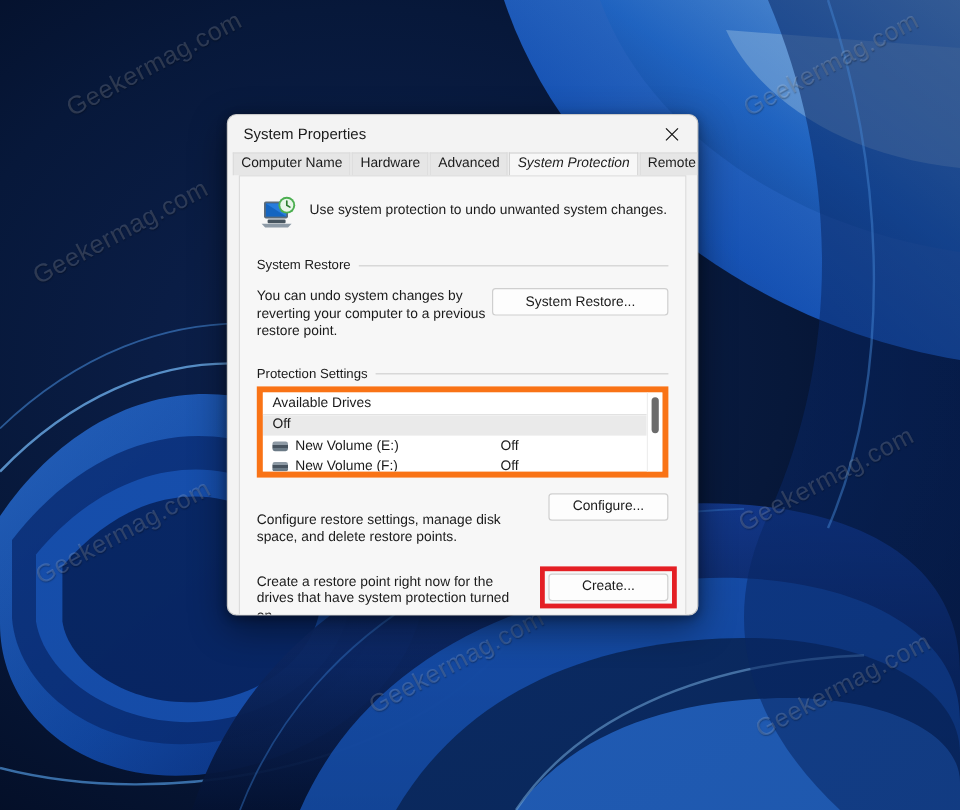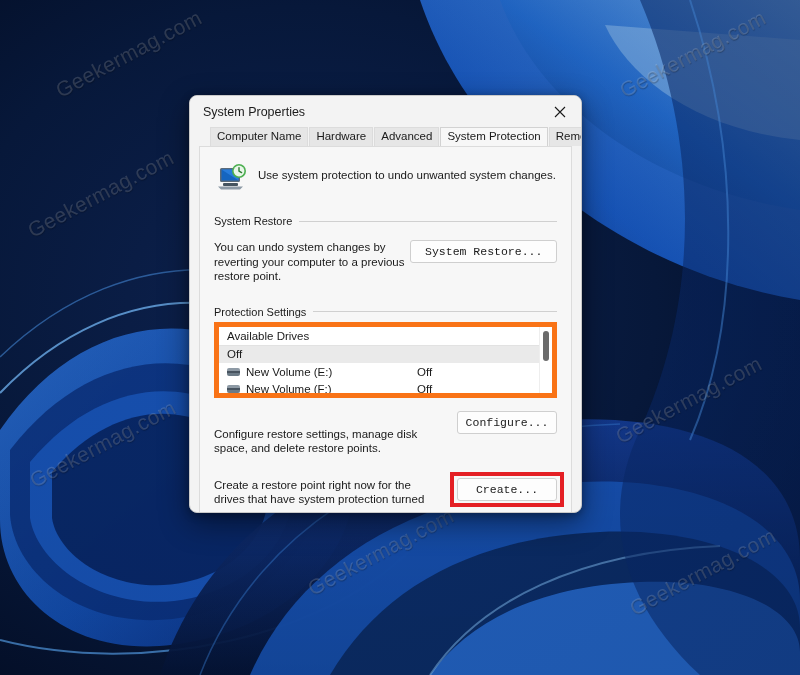--- a/index.html
+++ b/index.html
@@ -58,41 +58,41 @@
     position: absolute; right: 0; top: 0;
     width: 42px; height: 31px;
     display: flex; align-items: center; justify-content: center;
     cursor: default;
   }
   .close-btn svg { display: block; }
 
   
   .tabstrip {
     display: flex; align-items: flex-end;
-    padding-left: 20px;
+    padding-left: 4px;
     height: 19px;
     background: #f3f3f3;
     flex: none;
     position: relative;
   }
   .tab {
     font-size: 11.5px;
     color: #1a1a1a;
     padding: 2px 6px 3px 6px;
     line-height: 13px;
     background: #e6e6e6;
     border: 1px solid #dcdcdc;
     border-bottom: none;
     margin-right: 1px;
     white-space: nowrap;
   }
   .tab.active {
     background: #f7f7f7;
     border-color: #d2d2d2;
-    position: relative; z-index: 2;
+    position: relative; z-index: 2; font-style: italic;
   }
 
   
   .panel {
     flex: 1;
     margin: 0 9px 0 9px;
     background: #f7f7f7;
     border: 1px solid #dcdcdc;
     position: relative;
     padding: 13px 14px 0 14px;
@@ -106,21 +106,21 @@
   
   .group { margin-top: 22px; }
   .group-head { display: flex; align-items: center; gap: 7px; }
   .group-title { font-size: 11px; color: #1a1a1a; white-space: nowrap; }
   .group-rule { flex: 1; height: 1px; background: #d0d0d0; }
 
   .row { display: flex; align-items: flex-start; justify-content: space-between; margin-top: 13px; }
   .row .desc { font-size: 11.5px; line-height: 14.5px; color: #1a1a1a; }
 
   .btn {
-    font-family: Liberation Mono, monospace;
+    font-family: Liberation Sans, sans-serif;
     font-size: 11.5px;
     color: #1a1a1a;
     background: #fdfdfd;
     border: 1px solid #cfcfcf;
     border-radius: 3px;
     height: 23px;
     min-width: 78px;
     padding: 0 10px;
     cursor: default;
     display: inline-flex; align-items: center; justify-content: center;

